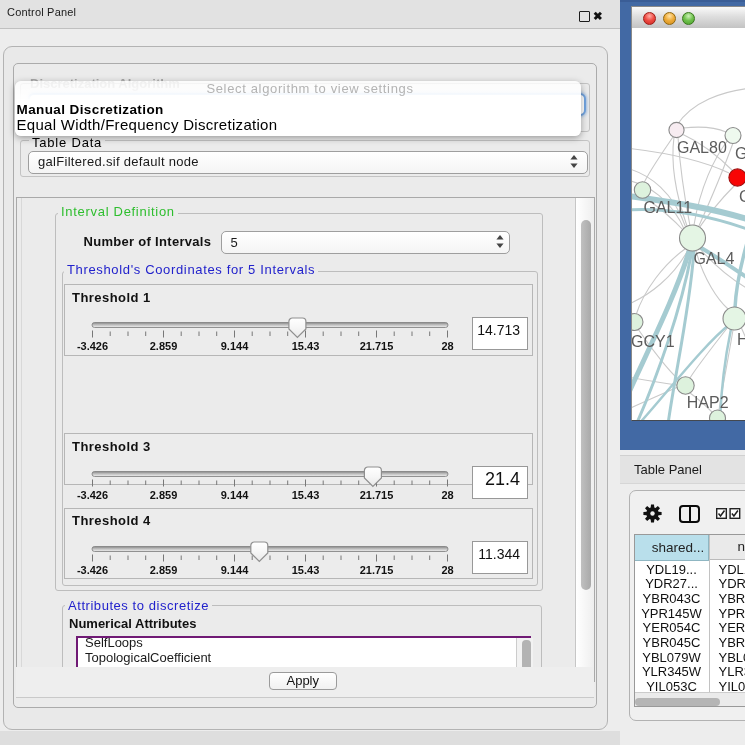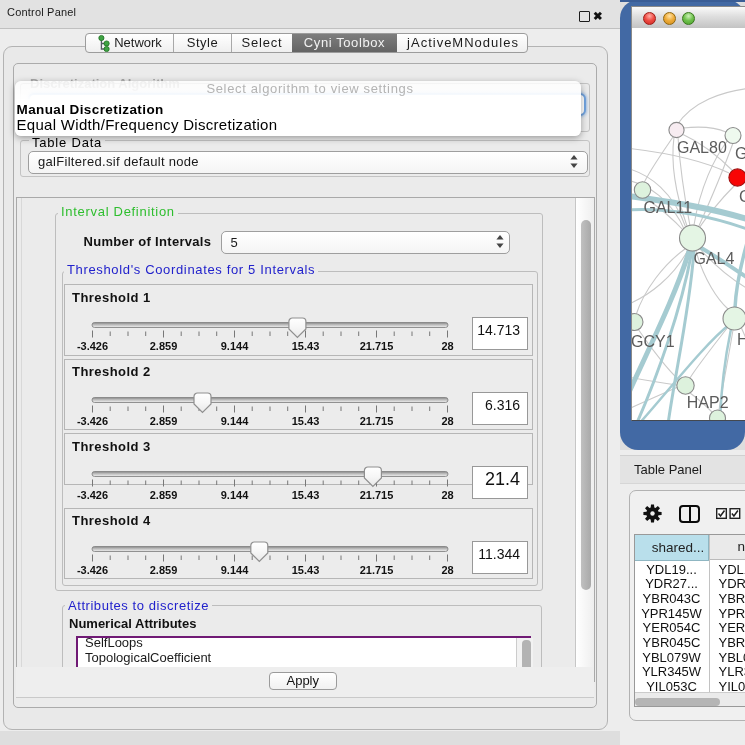--- a/index.html
+++ b/index.html
@@ -17,37 +17,20 @@
 
 <div class="abs" id="cpwin" style="left:0;top:0;width:620px;height:731px;background:#ededed;">
 
   <div class="abs" style="left:0;top:0;width:620px;height:28px;background:#e2e2e2;border-bottom:1px solid #c0c0c0;"></div>
   <div class="abs" style="left:7px;top:5.5px;font-size:11px;color:#1a1a1a;letter-spacing:0.2px;">Control Panel</div>
   <div class="abs" style="left:579px;top:11px;width:8.5px;height:8.5px;border:1.6px solid #1c1c1c;border-radius:1px;"></div>
   <div class="abs" style="left:593px;top:9px;width:14px;height:16px;font-size:11.5px;font-weight:bold;color:#111;">✖</div>
 
   <div class="abs" style="left:2.5px;top:46px;width:605px;height:684px;background:#e9e9e9;border:1px solid #b3b3b3;border-radius:9px;box-sizing:border-box;"></div>
 
-  <div class="abs" style="left:85px;top:32.5px;width:443px;height:20.5px;background:linear-gradient(#ffffff,#efefef);border:1px solid #9c9c9c;border-radius:4px;box-sizing:border-box;overflow:hidden;">
-      <div class="tseg" style="left:0;width:87px;">
-        <svg width="13" height="18" viewBox="0 0 13 18" style="margin-right:4px;">
-          <path d="M4.4 6 V15 H9" stroke="#555a64" stroke-width="1.3" fill="none"></path>
-          <path d="M4.4 9.5 H9" stroke="#555a64" stroke-width="1.3" fill="none"></path>
-          <circle cx="4.4" cy="4" r="2.6" fill="#3fa344" stroke="#1e7022" stroke-width="0.8"></circle>
-          <circle cx="9.6" cy="9.5" r="2.6" fill="#3fa344" stroke="#1e7022" stroke-width="0.8"></circle>
-          <circle cx="9.6" cy="15" r="2.6" fill="#3fa344" stroke="#1e7022" stroke-width="0.8"></circle>
-        </svg>
-        Network</div>
-      <div class="abs" style="left:87px;top:0;width:1px;height:100%;background:#a8a8a8;"></div>
-      <div class="tseg" style="left:88px;width:57px;letter-spacing:0.5px;">Style</div>
-      <div class="abs" style="left:145px;top:0;width:1px;height:100%;background:#a8a8a8;"></div>
-      <div class="tseg" style="left:146px;width:60px;letter-spacing:0.8px;">Select</div>
-      <div class="tseg" style="left:206px;width:105px;background:linear-gradient(#7d7d7d,#646464);color:#f2f2f2;letter-spacing:0.6px;">Cyni Toolbox</div>
-      <div class="tseg" style="left:311px;width:132px;letter-spacing:1px;">jActiveMNodules</div>
-  </div>
 
   <div class="abs" style="left:13px;top:63px;width:584px;height:645px;background:#ebebeb;border:1px solid #ababab;border-radius:5px;box-sizing:border-box;"></div>
 
   <div class="abs grp" style="left:20px;top:83px;width:568px;height:47px;"></div>
   <div class="abs" style="left:30px;top:76px;font-size:13px;font-weight:bold;color:#a8a8a8;">Discretization Algorithm</div>
   <div class="abs" style="left:28px;top:93px;width:558px;height:23px;background:#fff;border:2.5px solid #71a3df;border-radius:6px;box-sizing:border-box;box-shadow:0 0 3px 1px rgba(110,160,220,0.6);"></div>
 
   <div class="abs grp" style="left:20px;top:140px;width:568px;height:35px;"></div>
   <div class="grplbl" style="left:29px;top:136px;letter-spacing:0.8px;">Table Data</div>
   <div class="abs combo" style="left:28px;top:151px;width:558px;height:21px;"></div>
@@ -100,28 +83,20 @@
             <text x="240.5" y="35">15.43</text>
               <text x="311.5" y="35">21.715</text>
               <text x="382.5" y="35">28</text>
           </g>
         </g>
         <path transform="translate(232.4,0)" d="M-8.5 6.5 a3.5 3.5 0 0 1 3.5 -3.5 h10 a3.5 3.5 0 0 1 3.5 3.5 v7.5 L0 22.5 L-8.5 14 Z" fill="url(#thm)" stroke="#8f8f8f" stroke-width="1.2"></path>
       </svg>
       <div class="abs" style="left:407.5px;top:32px;width:56px;height:33px;background:#fff;border:1px solid #989898;box-sizing:border-box;font-size:14px;color:#111;text-align:right;line-height:24px;padding-right:7px;">14.713</div>
     </div>
 
-    <div class="abs" style="left:47px;top:160.5px;width:469.5px;height:71.5px;background:#ececec;border:1px solid #b6b6b6;box-sizing:border-box;">
-      <div class="abs" style="left:7.5px;top:4.5px;font-size:13px;font-weight:bold;color:#111;letter-spacing:0.45px;">Threshold 2</div>
-      <svg class="abs" style="left:0;top:30px;" width="469" height="41" viewBox="0 0 469 41">
-        <use href="#ticksg"></use>
-        <path transform="translate(137.5,0)" d="M-8.5 6.5 a3.5 3.5 0 0 1 3.5 -3.5 h10 a3.5 3.5 0 0 1 3.5 3.5 v7.5 L0 22.5 L-8.5 14 Z" fill="url(#thm)" stroke="#8f8f8f" stroke-width="1.2"></path>
-      </svg>
-      <div class="abs" style="left:407.5px;top:32px;width:56px;height:33px;background:#fff;border:1px solid #989898;box-sizing:border-box;font-size:14px;color:#111;text-align:right;line-height:24px;padding-right:7px;">6.316</div>
-    </div>
 
     <div class="abs" style="left:47px;top:235px;width:469.5px;height:52px;background:#ececec;border:1px solid #b6b6b6;box-sizing:border-box;text-decoration:underline;">
       <div class="abs" style="left:7.5px;top:4.5px;font-size:13px;font-weight:bold;color:#111;letter-spacing:0.45px;">Threshold 3</div>
       <svg class="abs" style="left:0;top:30px;" width="469" height="41" viewBox="0 0 469 41">
         <use href="#ticksg"></use>
         <path transform="translate(307.9,0)" d="M-8.5 6.5 a3.5 3.5 0 0 1 3.5 -3.5 h10 a3.5 3.5 0 0 1 3.5 3.5 v7.5 L0 22.5 L-8.5 14 Z" fill="url(#thm)" stroke="#8f8f8f" stroke-width="1.2"></path>
       </svg>
       <div class="abs" style="left:407.5px;top:32px;width:56px;height:33px;background:#fff;border:1px solid #989898;box-sizing:border-box;font-size:18px;color:#111;text-align:right;line-height:24px;padding-right:7px;">21.4</div>
     </div>
 
@@ -154,21 +129,21 @@
 
 
   <div class="abs" style="left:14.5px;top:81px;width:566px;height:54.5px;border-radius:6px;
        background:linear-gradient(180deg,rgba(255,255,255,0.80) 0px,rgba(255,255,255,0.93) 13px,#ffffff 20px);
        box-shadow:0 2px 7px rgba(0,0,0,0.35);"></div>
   <div class="abs" style="left:27px;top:80.5px;width:566px;height:14px;text-align:center;font-size:13px;color:#b3b3b3;letter-spacing:0.65px;">Select algorithm to view settings</div>
   <div class="abs" style="left:16.5px;top:101.5px;font-size:13.5px;font-weight:bold;color:#000;letter-spacing:0.4px;">Manual Discretization</div>
   <div class="abs" style="left:16.5px;top:115.5px;font-size:15px;color:#000;letter-spacing:0.3px;">Equal Width/Frequency Discretization</div>
 </div>
 
-<div class="abs" style="left:620px;top:0;width:125px;height:450px;background:#4269a4;border-radius:18px;">
+<div class="abs" style="left:620px;top:0;width:125px;height:450px;background:#4269a4;">
   <div class="abs" style="left:0;top:0;width:125px;height:2px;background:#3a5d96;"></div>
   <div class="abs" style="left:11px;top:6px;width:114px;height:415px;border-left:1px solid #8a8a8a;border-top:1px solid #8a8a8a;border-bottom:1px solid #44484f;box-sizing:border-box;background:#ffffff;overflow:hidden;">
 
     <div class="abs" style="left:0;top:0;width:114px;height:21px;background:linear-gradient(#fafafa,#dedede 45%,#c3c3c3);border-bottom:1px solid #8e8e8e;"></div>
     <div class="abs" style="left:10.5px;top:5px;width:11px;height:11px;border-radius:50%;background:radial-gradient(circle at 50% 28%,#ffaca6 0%,#ee4b43 48%,#cf2822 100%);border:0.5px solid #9c1d18;"></div>
     <div class="abs" style="left:30.5px;top:5px;width:11px;height:11px;border-radius:50%;background:radial-gradient(circle at 50% 28%,#ffe3a6 0%,#eeab39 48%,#d18d1b 100%);border:0.5px solid #8f660f;"></div>
     <div class="abs" style="left:50px;top:5px;width:11px;height:11px;border-radius:50%;background:radial-gradient(circle at 50% 28%,#cdf0b8 0%,#6fc14d 48%,#4da02c 100%);border:0.5px solid #37761b;"></div>
 
     <div class="abs" style="left:0;top:21px;width:114px;height:393px;background:#fff;overflow:hidden;">
       <svg width="114" height="393" viewBox="0 0 114 393" style="position:absolute;left:0;top:0;">

